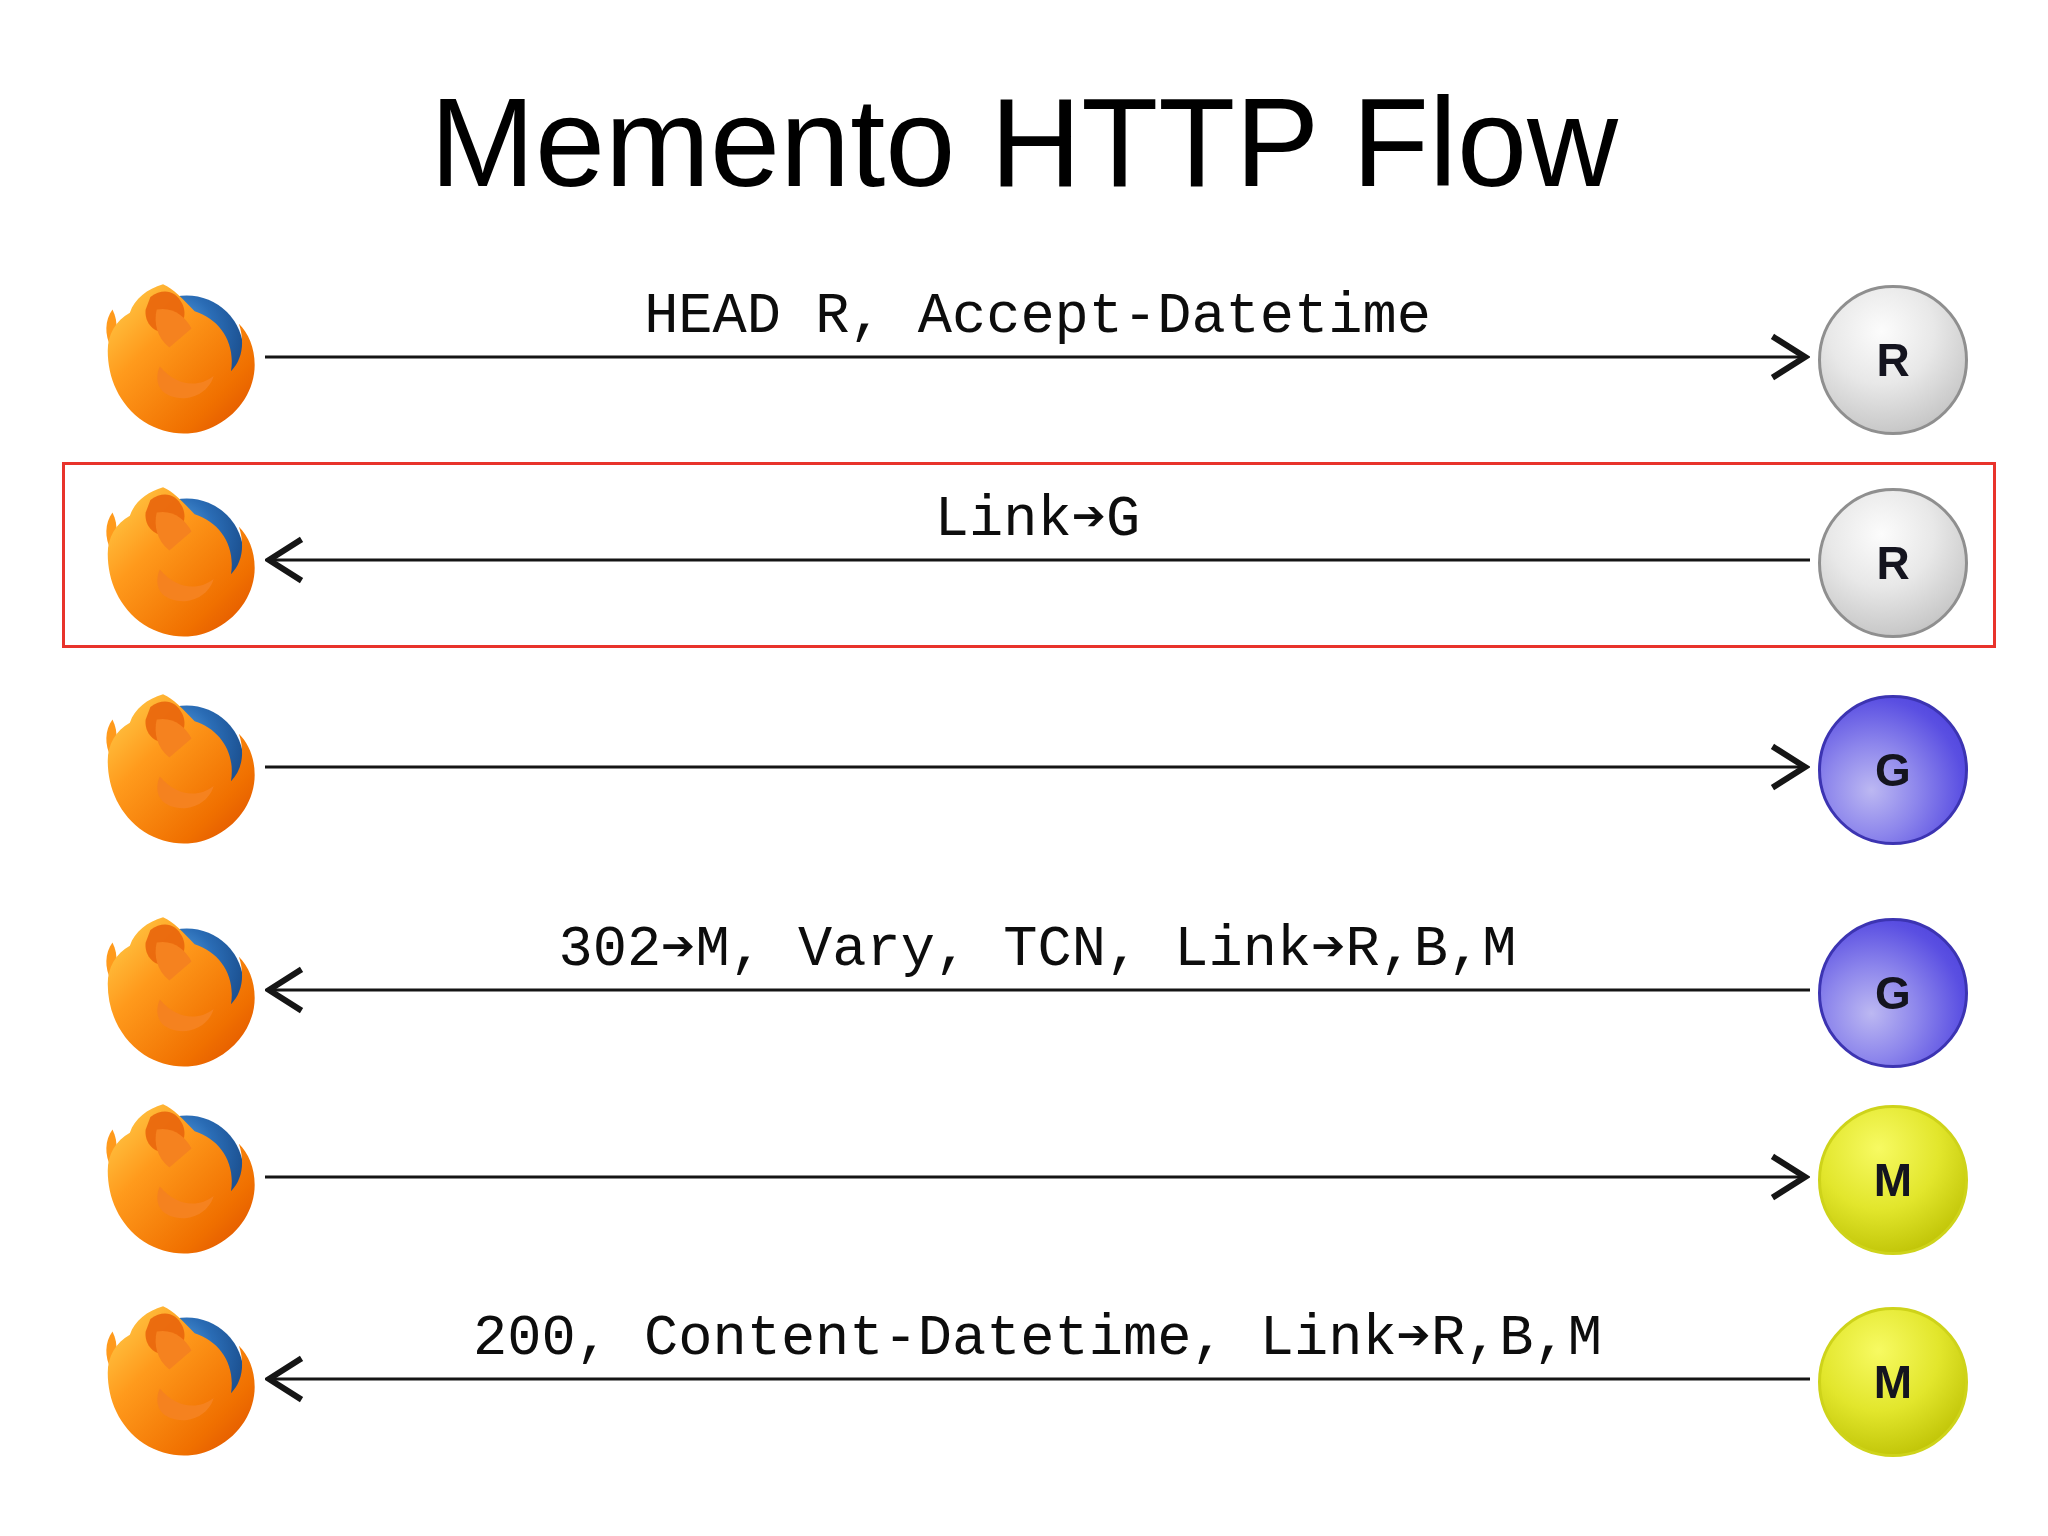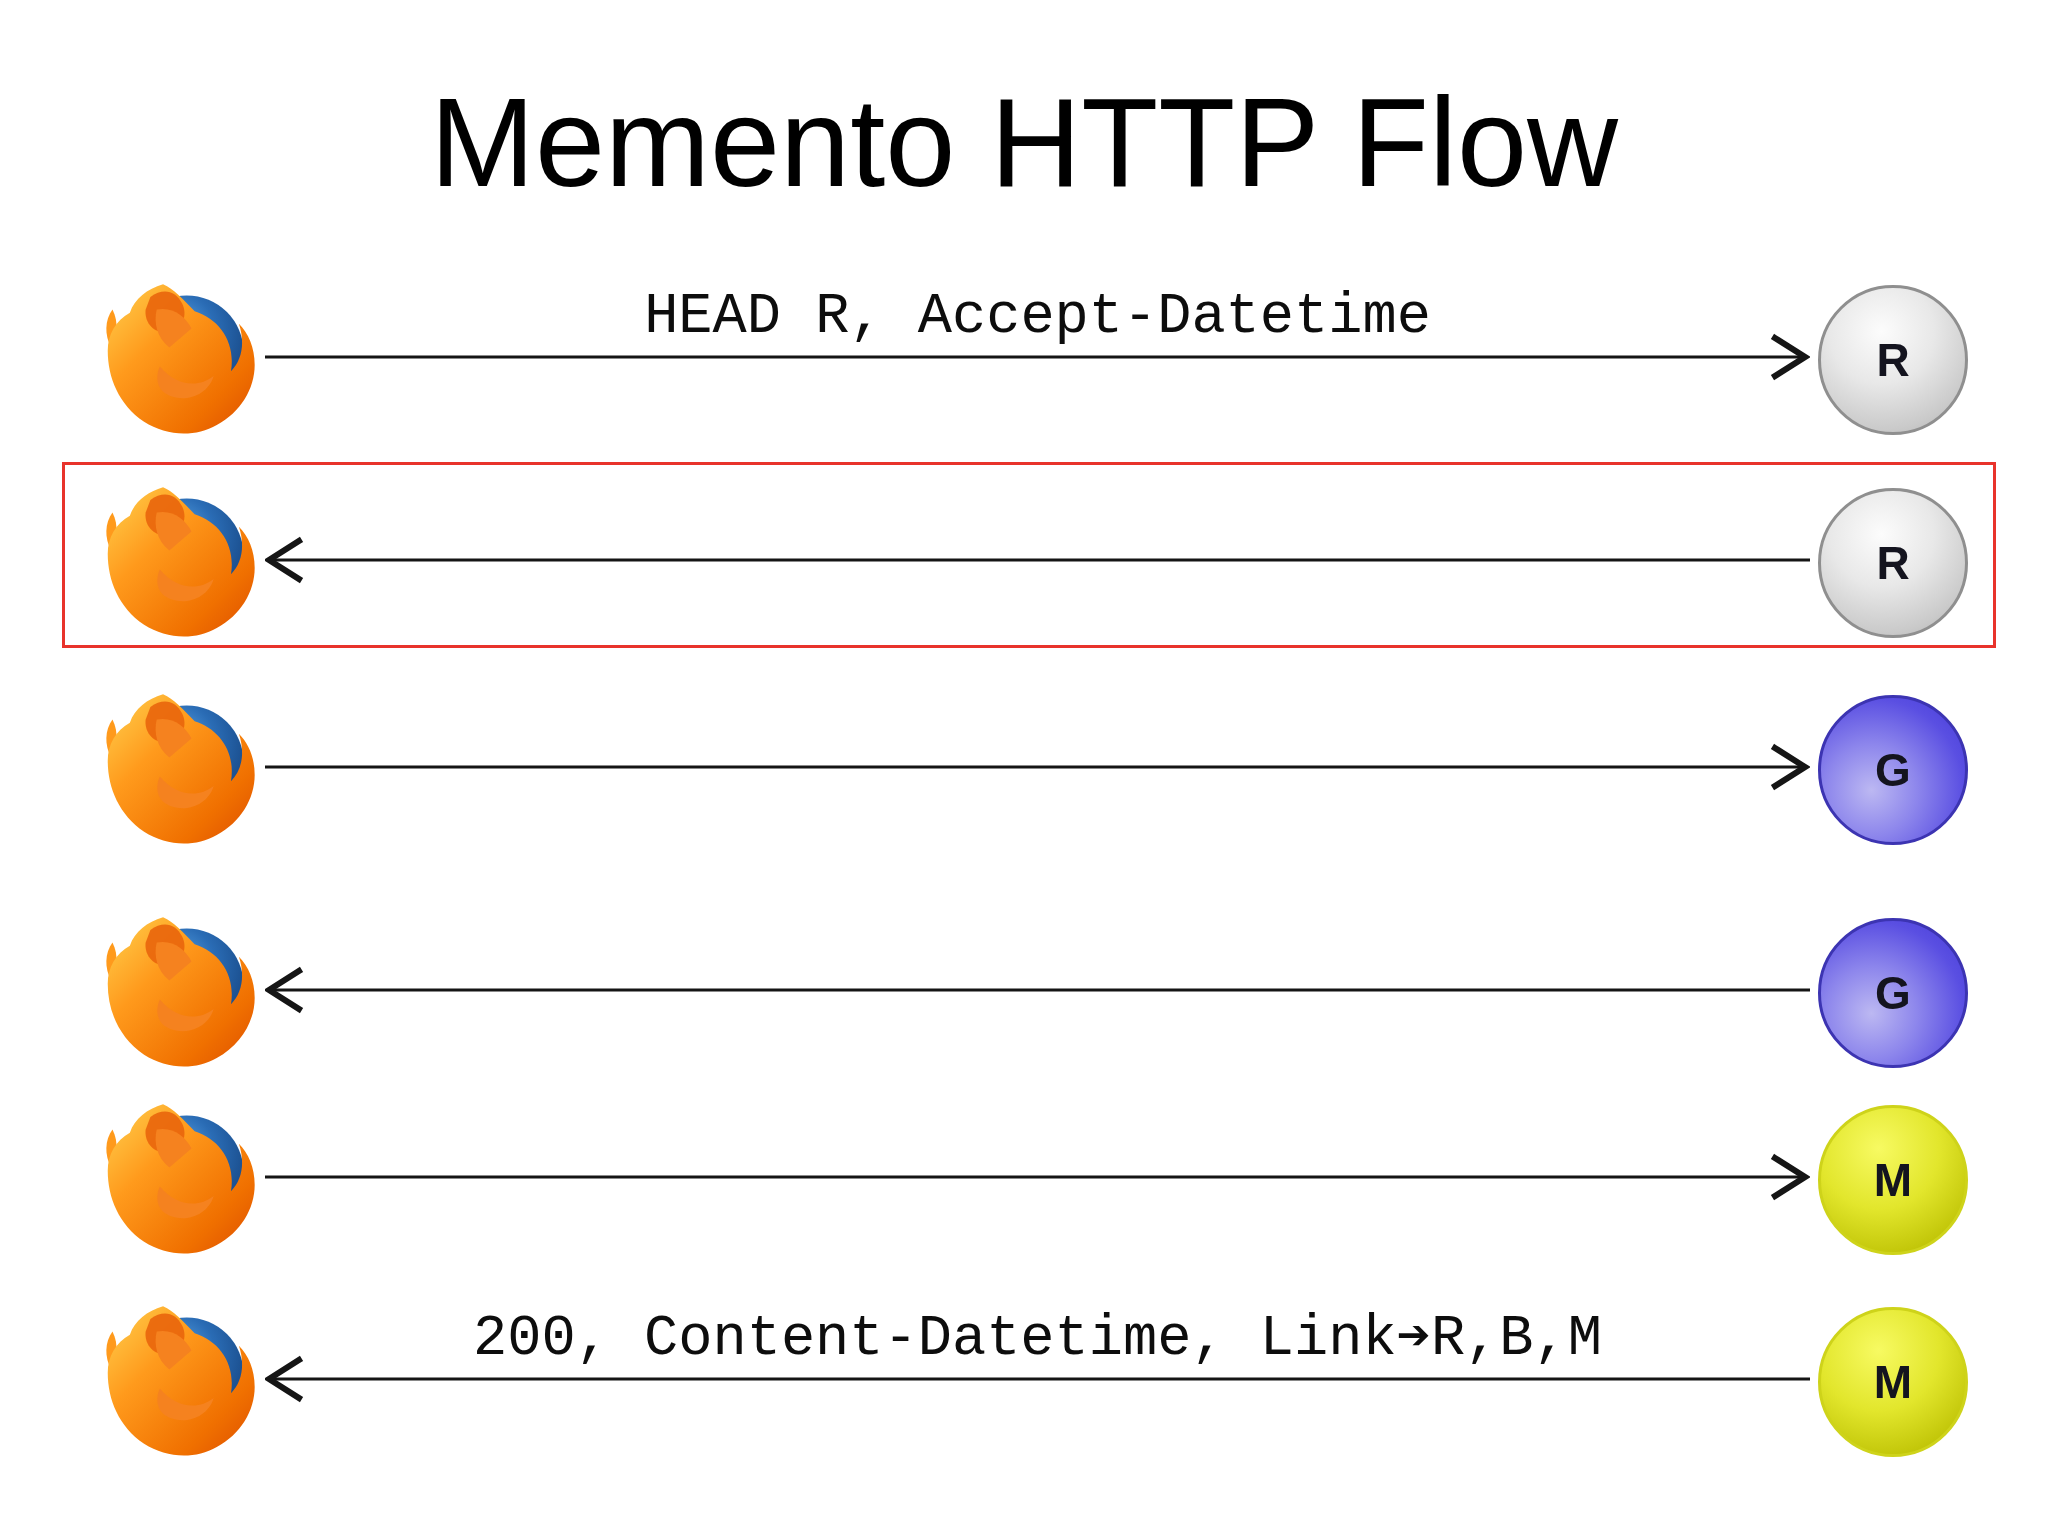--- a/index.html
+++ b/index.html
@@ -80,20 +80,21 @@
     <div class="sphere sphere-gray">
       <span>R</span>
       </div>
   </div>
 
   <div class="row r2">
     <div class="ff">
       <svg viewBox="0 0 100 100">
           <use href="#fficon"></use>
         </svg></div>
+    <div class="msg">Link➔G</div>
     <svg class="arrow" viewBox="0 0 1545 210">
       <line class="line" x1="8" y1="105" x2="1545" y2="105"></line>
       <polyline class="head" points="34,86 4,105 34,124"></polyline>
     </svg>
     <div class="sphere sphere-gray">
       <span>R</span>
       </div>
   </div>
 
   <div class="row r3">
@@ -108,20 +109,21 @@
     <div class="sphere sphere-blue">
       <span>G</span>
       </div>
   </div>
 
   <div class="row r4">
     <div class="ff">
       <svg viewBox="0 0 100 100">
           <use href="#fficon"></use>
         </svg></div>
+    <div class="msg">302➔M, Vary, TCN, Link➔R,B,M</div>
     <svg class="arrow" viewBox="0 0 1545 210">
       <line class="line" x1="8" y1="105" x2="1545" y2="105"></line>
       <polyline class="head" points="34,86 4,105 34,124"></polyline>
     </svg>
     <div class="sphere sphere-blue">
       <span>G</span>
       </div>
   </div>
 
   <div class="row r5">

